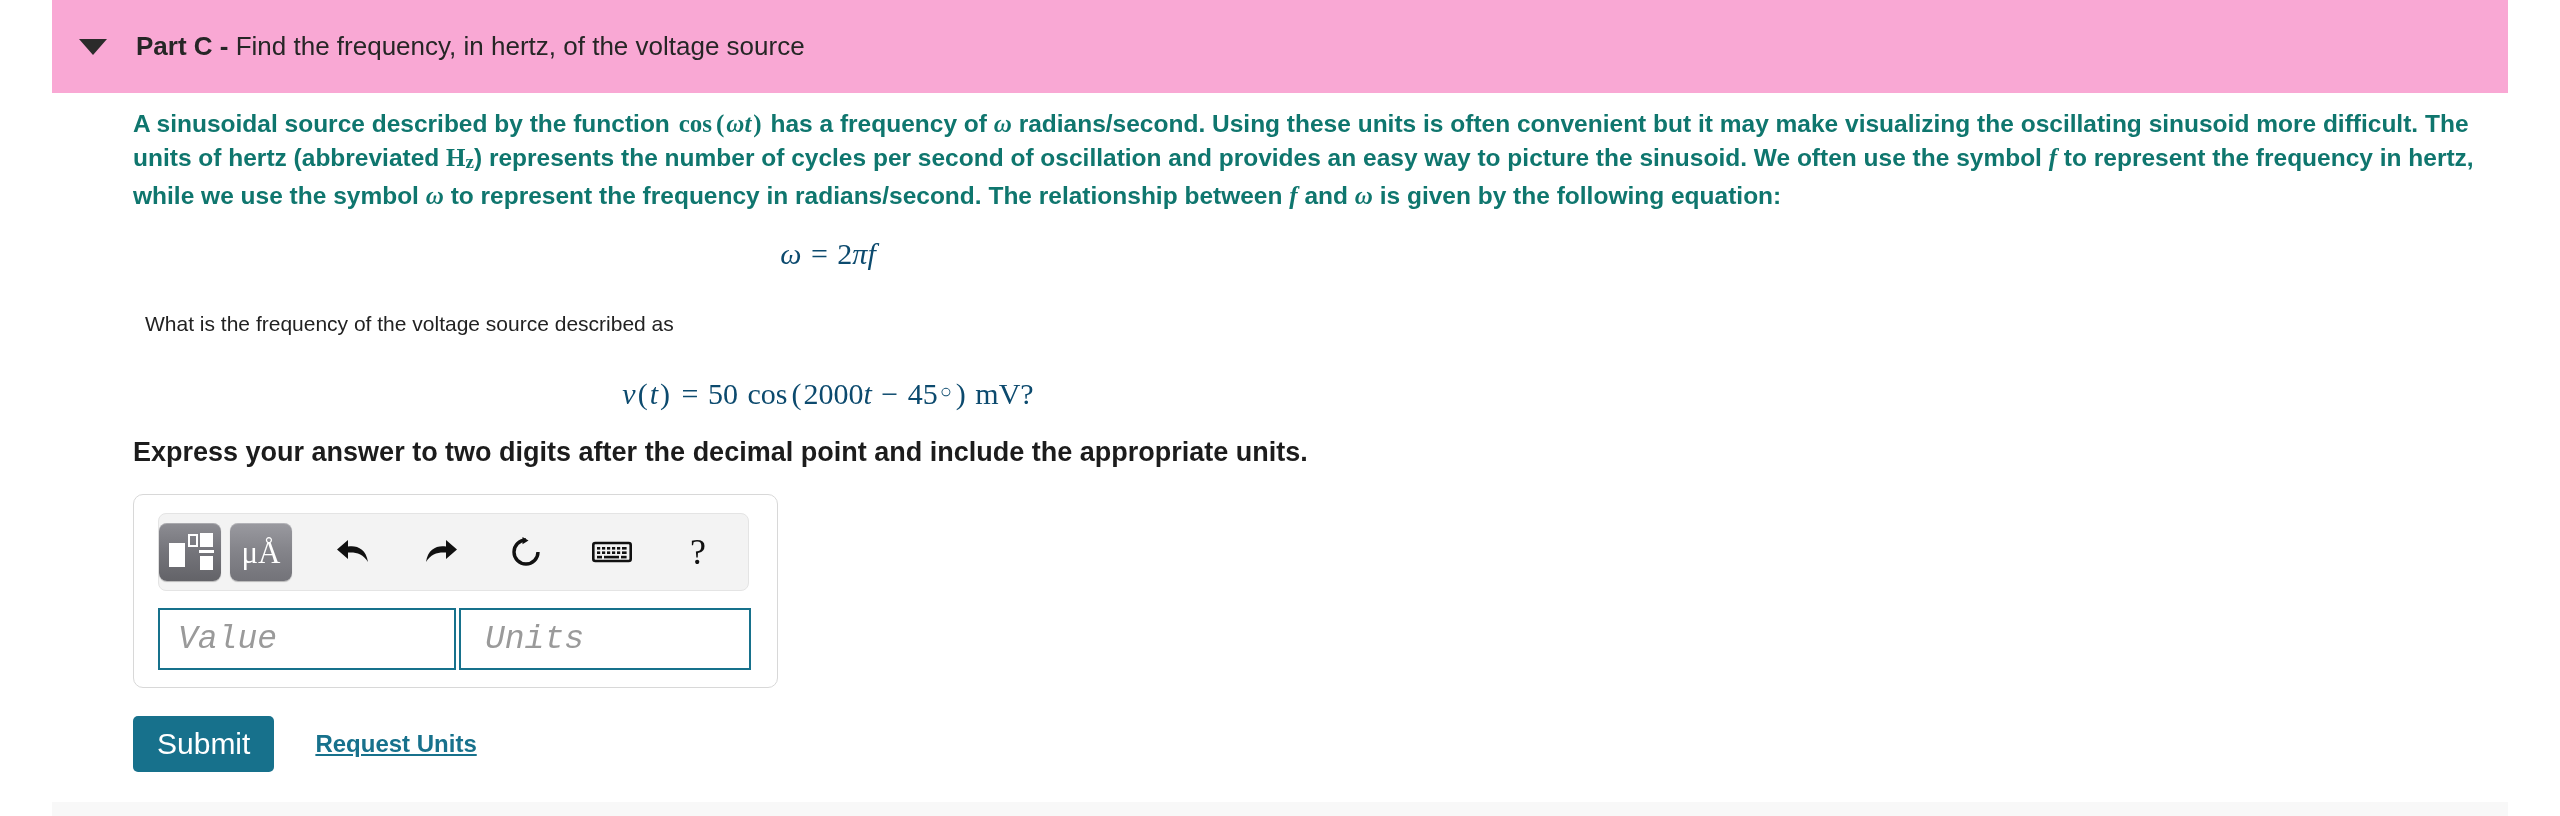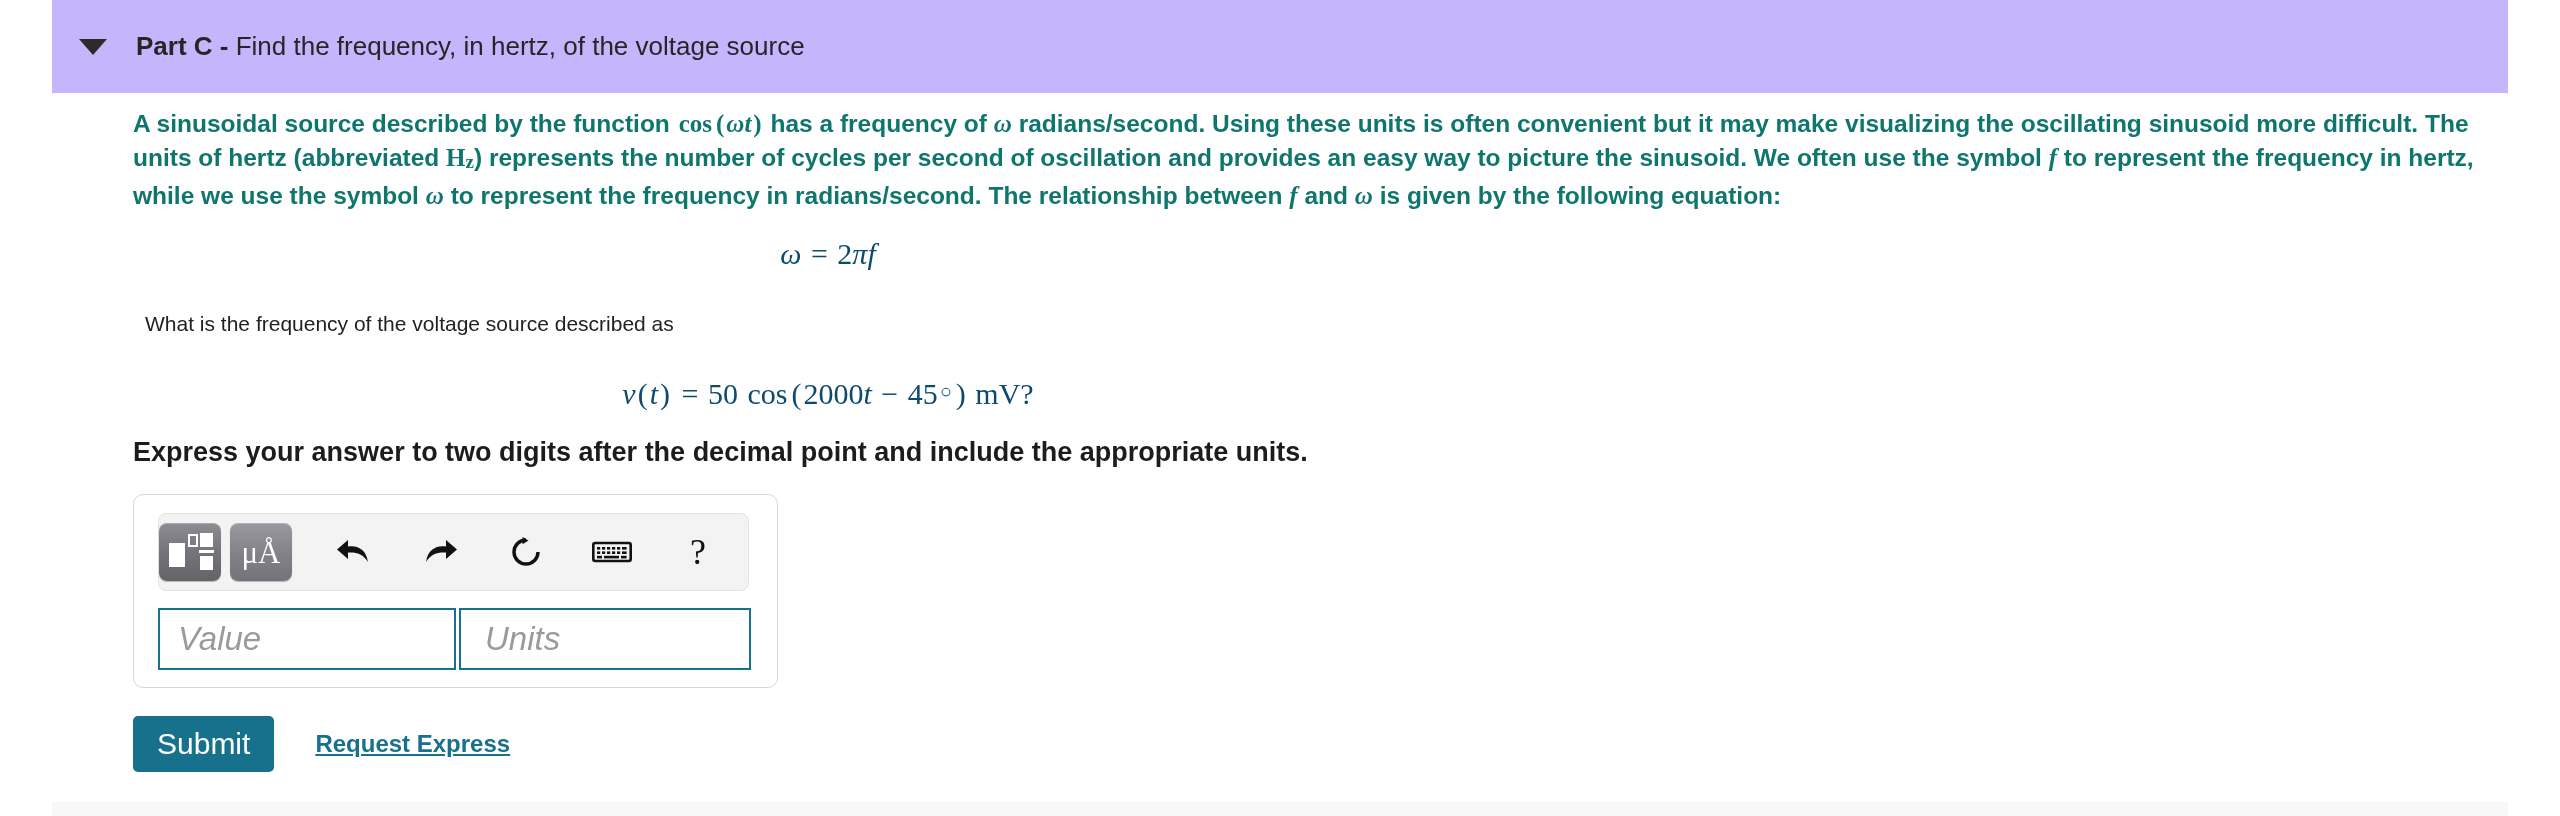--- a/index.html
+++ b/index.html
@@ -17,21 +17,21 @@
     position: relative;
   }
 
   
   .part-header {
     position: absolute;
     left: 52px;
     top: 0px;
     width: 2456px;
     height: 93px;
-    background: #c4b5fd;
+    background: #f9a8d4;
     display: flex;
     align-items: center;
     box-sizing: border-box;
     padding-left: 27px;
   }
   .disclosure-triangle {
     width: 0;
     height: 0;
     border-left: 14px solid transparent;
     border-right: 14px solid transparent;
@@ -210,21 +210,21 @@
     border: 2px solid #17718c;
     background: #ffffff;
     display: flex;
     align-items: center;
     padding-left: 18px;
     cursor: text;
   }
   .field.value-field { width: 298px; }
   .field.units-field { width: 292px; padding-left: 24px; }
   .field .ph {
-    font-family: Liberation Sans, sans-serif;
+    font-family: Liberation Mono, monospace;
     font-style: italic;
     font-size: 33px;
     color: #9a9a9a;
     user-select: none;
   }
 
   
   .actions {
     margin-top: 28px;
     display: flex;
@@ -358,18 +358,18 @@
       </div>
       <div class="field units-field">
         <span class="ph">Units</span>
       </div>
     </div>
 
   </div>
 
   <div class="actions">
     <button class="submit-btn">Submit</button>
-    <span class="request-answer">Request Express</span>
+    <span class="request-answer">Request Units</span>
   </div>
 
 </div>
 
 <div class="bottom-strip"></div>
 
 </body></html>

